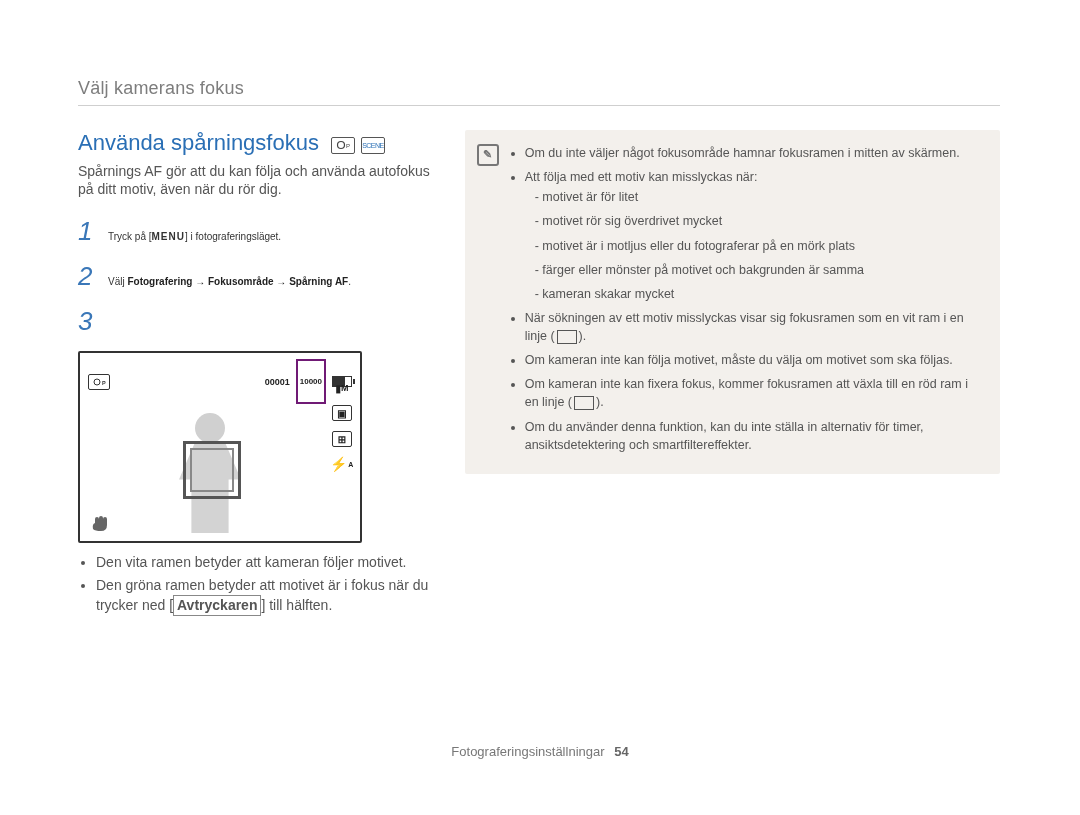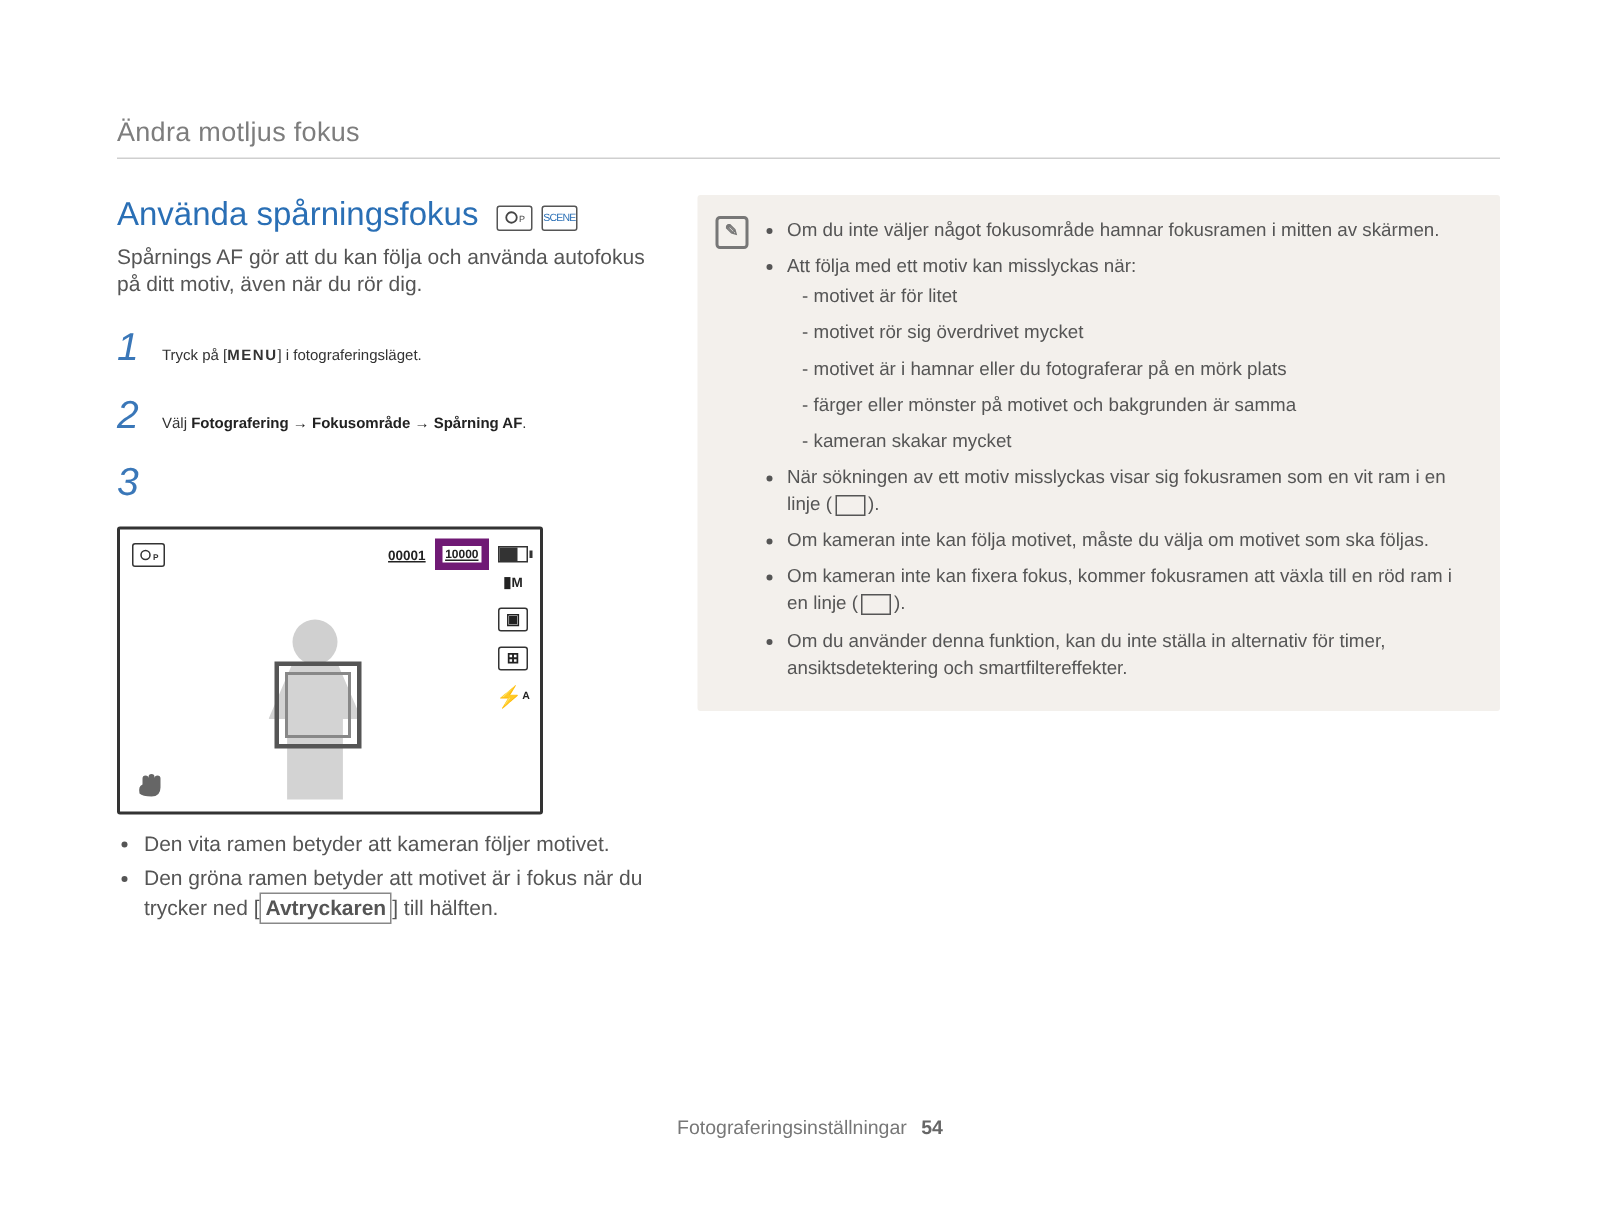--- a/index.html
+++ b/index.html
@@ -114,21 +114,20 @@
     background: #fff;
   }
   .illus .topbar {
     display: flex;
     justify-content: space-between;
     align-items: center;
     padding: 6px 8px 0 8px;
     font-size: 9px;
     font-weight: 600;
     color: #222;
-    text-decoration: underline;
   }
   .illus .topbar .right {
     display: flex;
     align-items: center;
     gap: 6px;
   }
   .camera-mode {
     display: inline-flex;
     align-items: center;
     justify-content: center;
@@ -245,21 +244,21 @@
     font-size: 13px;
     color: #777;
   }
   .footer .pagenum { font-weight: bold; margin-left: 6px; color:#666; }
 </style>
 </head>
 <body>
 
 <div class="page">
 
-  <div class="header">Ändra motljus fokus</div>
+  <div class="header">Välj kamerans fokus</div>
   <hr class="header-rule">
 
   <div class="columns">
 
     <div class="col-left">
 
       <h2 class="section-title">
         <span>Använda spårningsfokus</span>
         <span class="mode-icons">
           <span class="mode-icon">
@@ -299,21 +298,21 @@
       <div class="illus">
         <div class="topbar">
           <span class="camera-mode">
             <svg width="14" height="10" viewBox="0 0 14 10">
                 <circle cx="5" cy="5" r="3" fill="none" stroke="#333" stroke-width="1"></circle>
                 <text x="10" y="8" font-size="5.5" fill="#333">P</text>
               </svg>
           </span>
           <span class="right">
             <span>00001</span>
-            <span style="font-size:8px;border:5px solid #701a75;padding:1px 2px;">10000</span>
+            <span style="font-size:8px;border:2px solid #701a75;padding:16px 2px;">10000</span>
             <span class="battery">
                 <span class="fill"></span>
               </span>
           </span>
         </div>
         <div class="rightbar">
           <span class="side-ico">▮<span style="font-size:9px;">M</span></span>
           <span class="side-ico box">▣</span>
           <span class="side-ico box">⊞</span>
           <span class="side-ico" style="font-size:14px;">⚡<sup style="font-size:7px;">A</sup></span>
@@ -344,21 +343,21 @@
     <div class="col-right">
       <div class="infobox">
         <div class="info-icon">✎</div>
         <ul>
           <li>Om du inte väljer något fokusområde hamnar fokusramen i mitten av skärmen.</li>
           <li>
             <span>Att följa med ett motiv kan misslyckas när:</span>
             <ul>
               <li>motivet är för litet</li>
               <li>motivet rör sig överdrivet mycket</li>
-              <li>motivet är i hamnar eller du fotograferar på en mörk plats</li>
+              <li>motivet är i motljus eller du fotograferar på en mörk plats</li>
               <li>färger eller mönster på motivet och bakgrunden är samma</li>
               <li>kameran skakar mycket</li>
             </ul>
           </li>
           <li>
             <span>När sökningen av ett motiv misslyckas visar sig fokusramen som en vit ram i en linje (</span><span class="frame-icon"></span><span>).</span>
           </li>
           <li>Om kameran inte kan följa motivet, måste du välja om motivet som ska följas.</li>
           <li>
             <span>Om kameran inte kan fixera fokus, kommer fokusramen att växla till en röd ram i en linje (</span><span class="frame-icon"></span><span>).</span>

